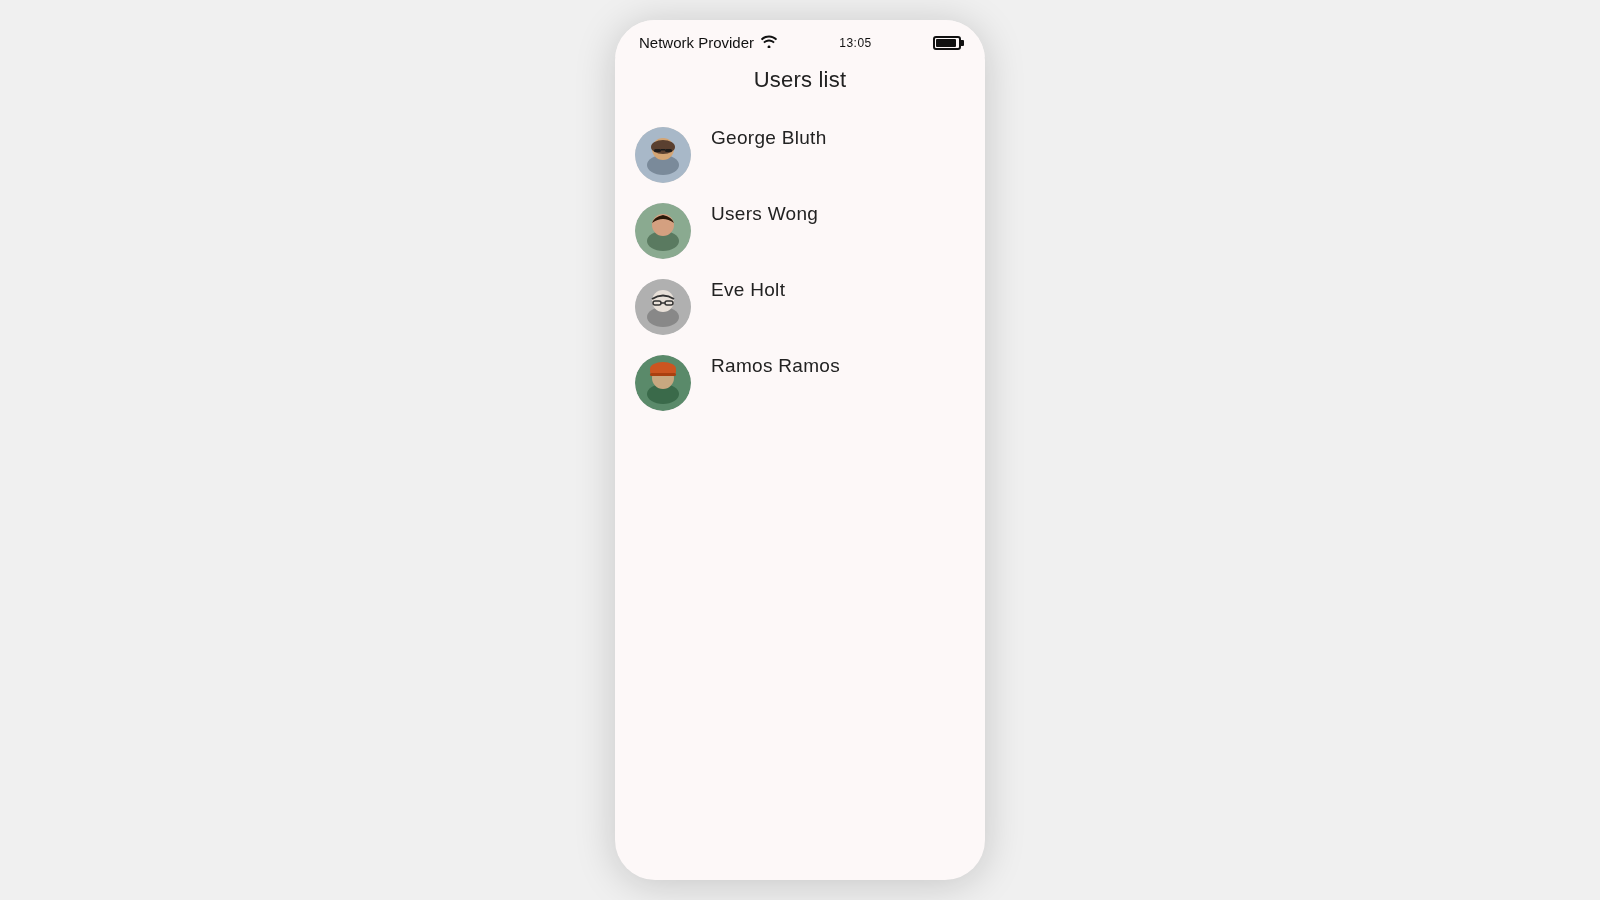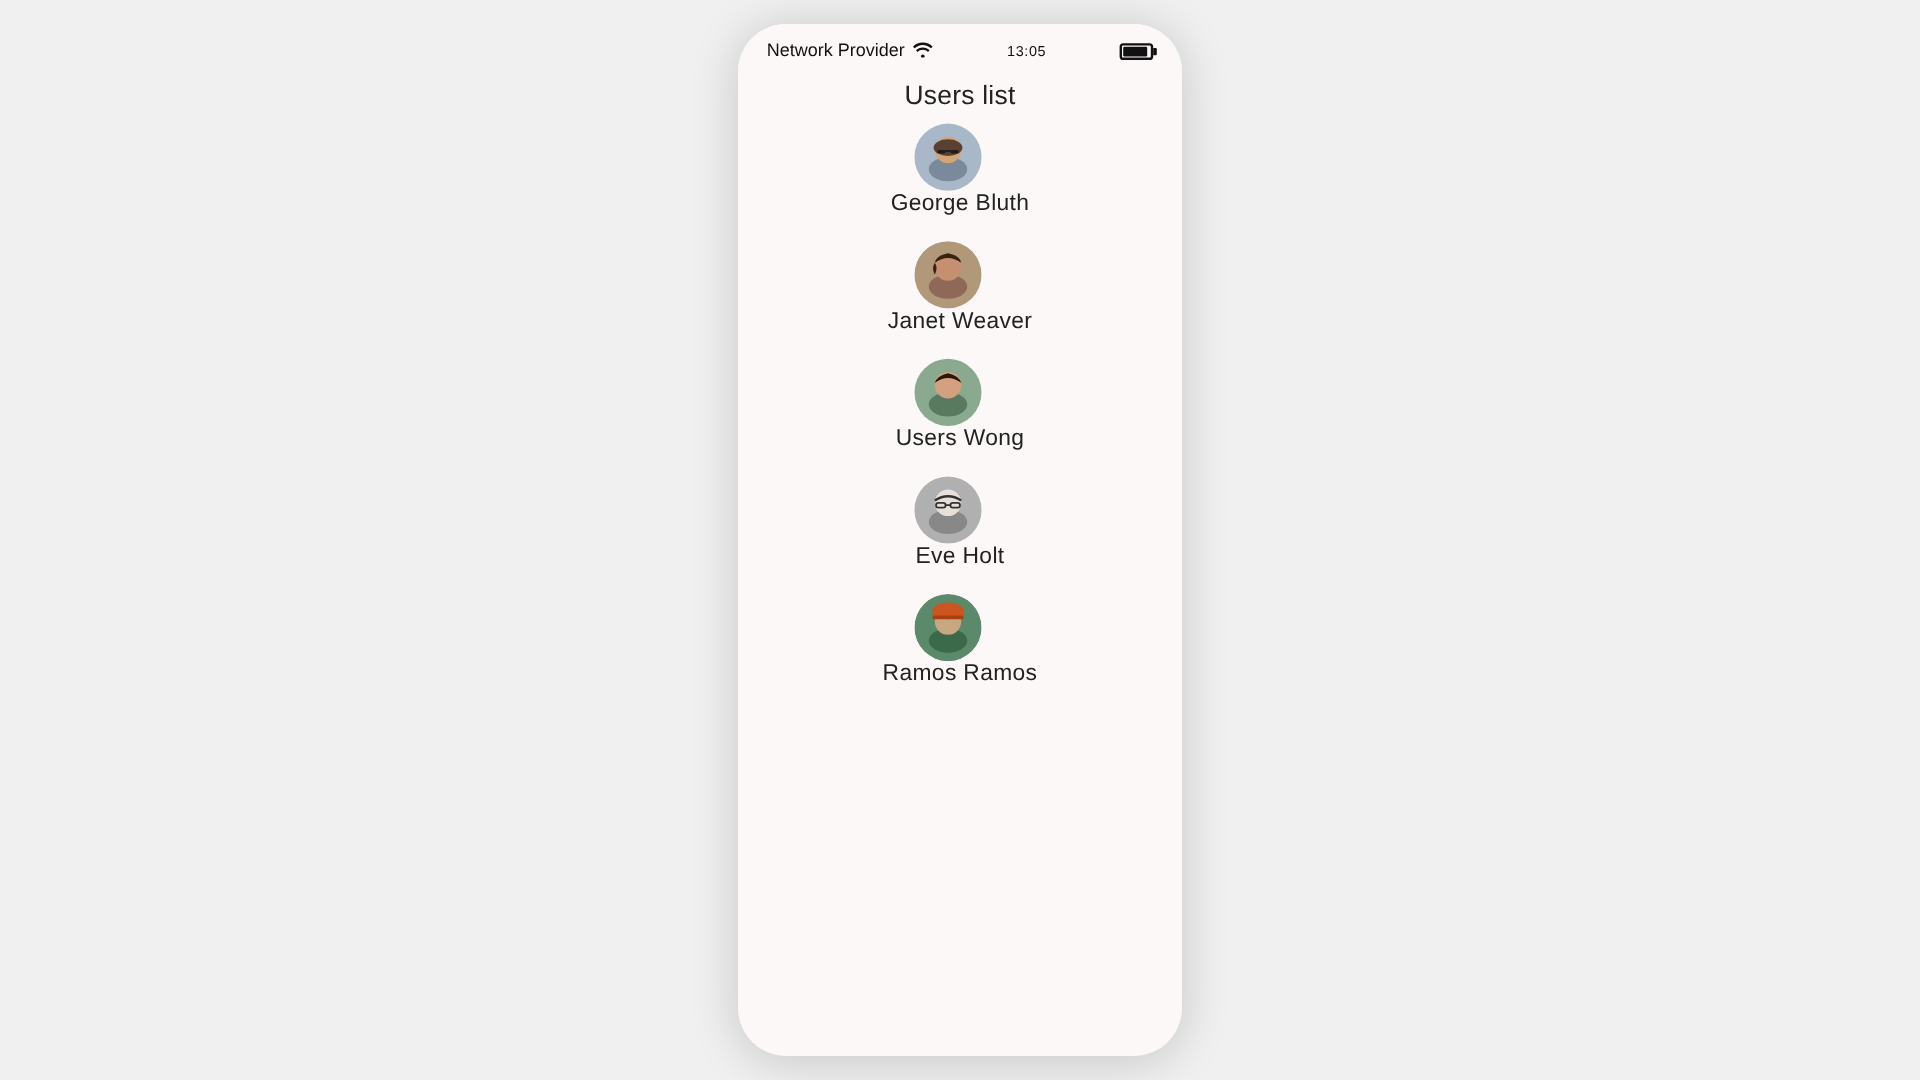--- a/index.html
+++ b/index.html
@@ -97,34 +97,33 @@
       flex: 1;
       overflow-y: auto;
       padding: 10px 0;
     }
 
     .page-title {
       text-align: center;
       font-size: 22px;
       font-weight: 400;
       color: #222;
+      margin-bottom: 24px;
       letter-spacing: 0.2px;
     }
 
     .user-list {
       list-style: none;
       padding: 0 20px;
     }
 
     .user-item {
       display: flex;
-      align-items: center;
       padding: 10px 0;
       cursor: pointer;
-      flex-direction: column;
     }
 
     .user-avatar {
       width: 56px;
       height: 56px;
       border-radius: 50%;
       overflow: hidden;
       flex-shrink: 0;
       margin-right: 20px;
       background-color: #ccc;
@@ -183,32 +182,20 @@
             <circle cx="28" cy="22" r="11" fill="#d4a574"></circle>
             <ellipse cx="28" cy="20" rx="12" ry="7" fill="#5a4030"></ellipse>
             <rect x="19" y="22" width="7" height="3" rx="1.5" fill="#1a1a1a" opacity="0.9"></rect>
             <rect x="30" y="22" width="7" height="3" rx="1.5" fill="#1a1a1a" opacity="0.9"></rect>
             <rect x="25.5" y="22" width="5" height="1.5" rx="0.75" fill="#1a1a1a"></rect>
           </svg>
         </div>
         <span class="user-name">George Bluth</span>
       </li>
 
-      <li class="user-item">
-        <div class="user-avatar">
-          <svg class="avatar-svg" viewBox="0 0 56 56" xmlns="http://www.w3.org/2000/svg">
-            <circle cx="28" cy="28" r="28" fill="#b09878"></circle>
-            <ellipse cx="28" cy="38" rx="16" ry="10" fill="#906858"></ellipse>
-            <circle cx="28" cy="22" r="11" fill="#c49070"></circle>
-            <path d="M17 18 Q28 10 39 18 Q38 12 28 10 Q18 12 17 18Z" fill="#3a2010"></path>
-            <path d="M17 18 Q14 22 17 28 Q20 22 17 18Z" fill="#3a2010"></path>
-          </svg>
-        </div>
-        <span class="user-name">Janet Weaver</span>
-      </li>
 
       <li class="user-item">
         <div class="user-avatar">
           <svg class="avatar-svg" viewBox="0 0 56 56" xmlns="http://www.w3.org/2000/svg">
             <circle cx="28" cy="28" r="28" fill="#8aaa90"></circle>
             <ellipse cx="28" cy="38" rx="16" ry="10" fill="#5a7a60"></ellipse>
             <circle cx="28" cy="22" r="11" fill="#d4a080"></circle>
             <path d="M17 20 Q28 12 39 20 Q37 14 28 12 Q19 14 17 20Z" fill="#2a1808"></path>
           </svg>
         </div>

